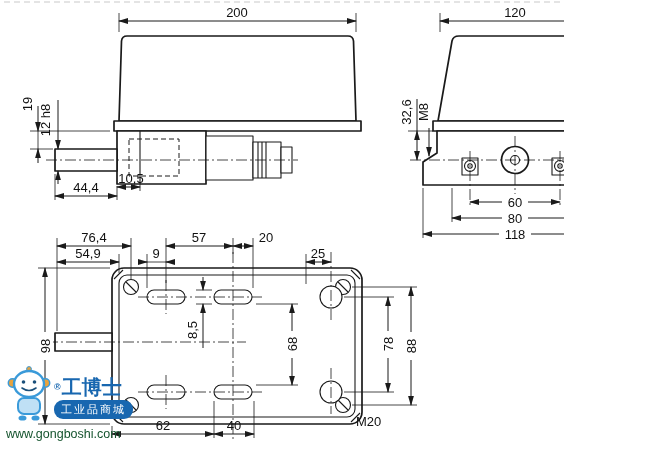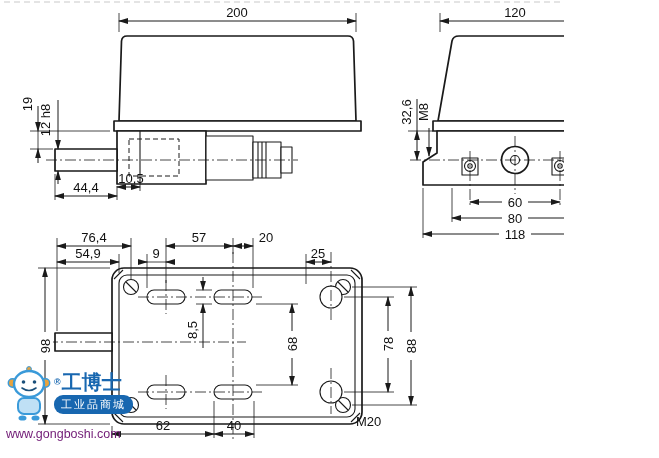--- a/index.html
+++ b/index.html
@@ -12,27 +12,27 @@
   .ln  {fill:none;stroke:#1a1a1a;stroke-width:1.1}
   .hid {fill:none;stroke:#1a1a1a;stroke-width:1;stroke-dasharray:5 3}
   .cl  {fill:none;stroke:#1a1a1a;stroke-width:.8;stroke-dasharray:11 3 2 3}
   .dim {fill:none;stroke:#1a1a1a;stroke-width:1}
   .ext {fill:none;stroke:#1a1a1a;stroke-width:.8}
   .wbg {fill:#fff}
   text.d{font-family:"Liberation Sans",sans-serif;font-size:13px;fill:#111}
   .topline{stroke:#c9c9c9;stroke-width:1;stroke-dasharray:6 4}
   
   .watermark{position:absolute;left:6px;top:366px;width:146px}
-  .wm-row{display:flex;align-items:flex-start}
+  .wm-row{display:flex;align-items:center}
   .wm-text{margin-left:2px;padding-top:6px}
   .wm-brand{color:#1867b0;font-weight:bold;font-size:20px;line-height:20px;white-space:nowrap}
   .wm-reg{font-size:9px;vertical-align:top;margin-right:1px;color:#1867b0}
   .wm-pill{margin-top:3px;display:inline-block;background:#1867b0;color:#fff;font-size:11px;
            line-height:15px;padding:2px 7px;border-radius:9px;letter-spacing:2px;white-space:nowrap}
-  .wm-url{margin-top:3px;color:#701a75;font-size:12.5px}
+  .wm-url{margin-top:3px;color:#14532d;font-size:12.5px}
 </style>
 </head>
 <body>
 
 <div class="stage">
 
 <svg class="drawing" width="659" height="458" viewBox="0 0 659 458">
   <defs>
     <marker id="arr" viewBox="0 0 10 10" refX="9" refY="5" markerWidth="10" markerHeight="10" orient="auto-start-reverse" markerUnits="userSpaceOnUse">
       <path d="M0,2.1 L10,5 L0,7.9 Z" fill="#1a1a1a"></path>

